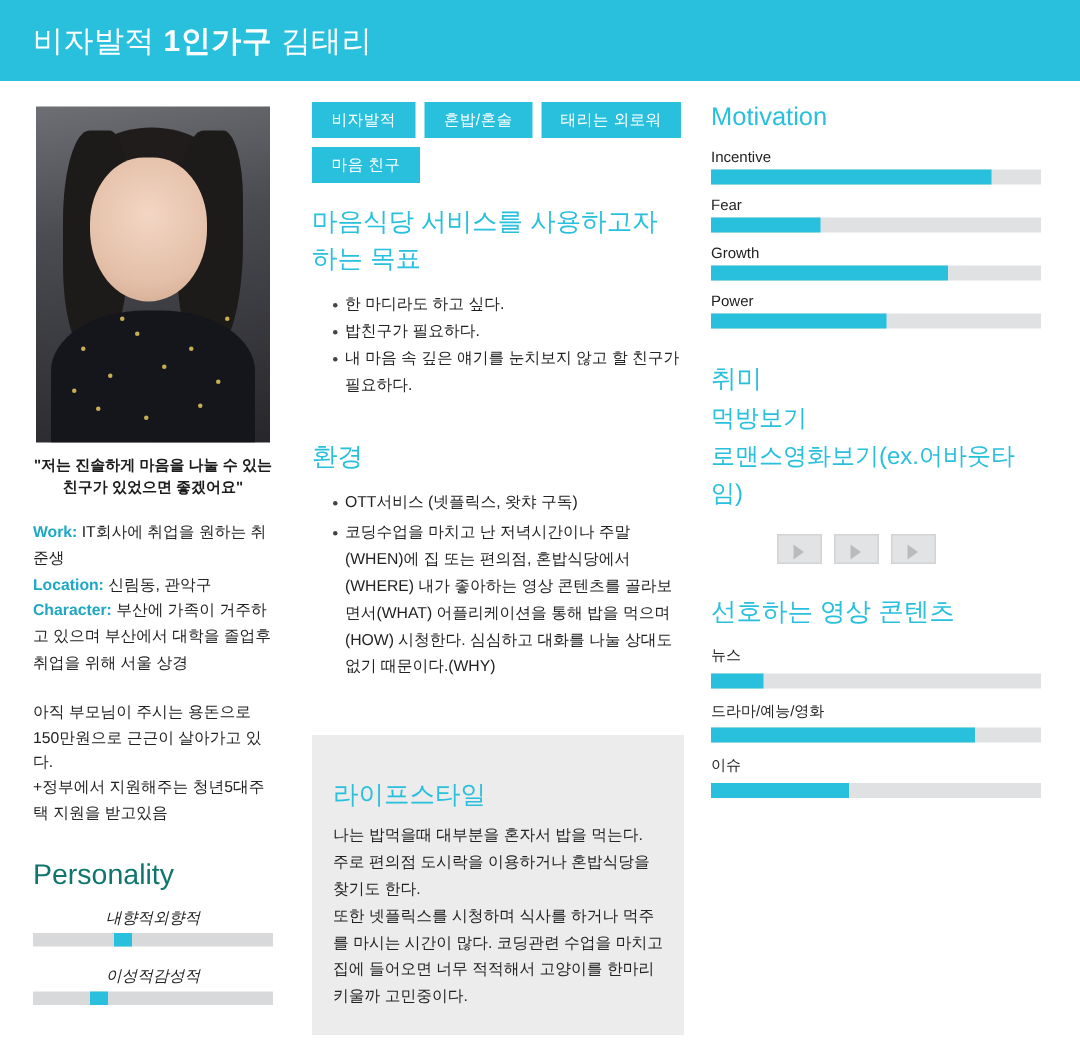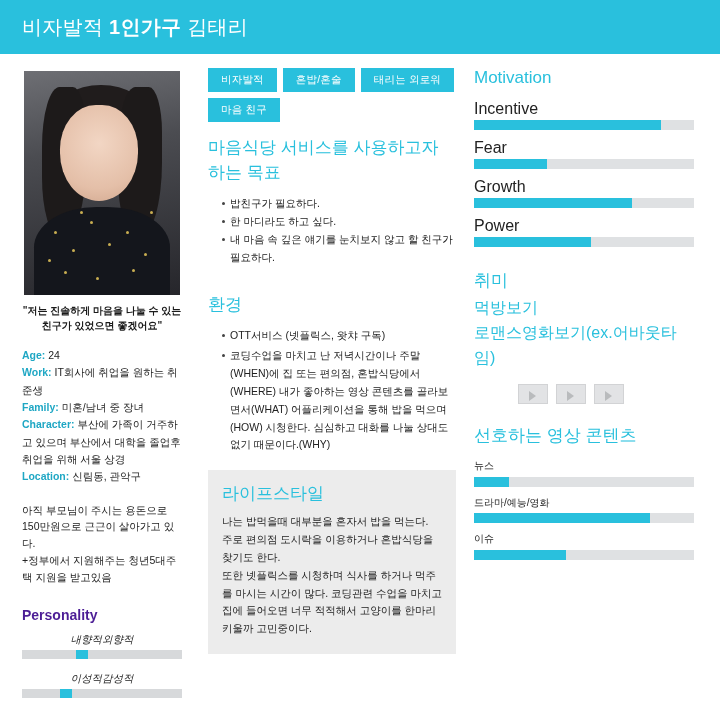--- a/index.html
+++ b/index.html
@@ -101,23 +101,22 @@
   }
   .facts .k { color: #1fa7c4; font-weight: 700; }
   .note {
     margin: 16px 6px 0 6px;
     font-size: 10.5px;
     line-height: 1.6;
     color: #222;
   }
   .personality-title {
     margin: 22px 0 10px 6px;
-    color: #4c1d95;
-    font-size: 14px;
-    font-weight: bold;
+    color: #0f766e;
+    font-size: 19px;
   }
   .scale-row { margin: 0 6px 13px 6px; }
   .scale-labels {
     display: flex; justify-content: center;
     font-size: 10.5px; color: #222; margin-bottom: 3px; font-style: italic;
   }
   .scale-track {
     position: relative;
     height: 9px;
     background: #d7d9db;
@@ -160,39 +159,39 @@
   }
   .sub-bullets li { margin-bottom: 2px; }
   .para {
     font-size: 10.5px;
     line-height: 1.7;
     color: #222;
     margin: 3px 0 0 0;
   }
   .panel {
     background: #ececec;
-    padding: 12px 14px 16px 14px;
-    margin-top: 16px;
+    padding: 28px 14px 16px 14px;
+    margin-top: 36px;
   }
   .panel h3 {
     color: #29c0dd;
     font-size: 17px;
     font-weight: 400;
     margin: 0 0 8px 0;
   }
 
   
   .right-h {
     color: #29c0dd;
     font-size: 17px;
     font-weight: 400;
     margin: 0 0 12px 0;
   }
   .bar-row { margin-bottom: 9px; }
-  .bar-label { font-size: 16px; color: #222; margin-bottom: 2px; }
+  .bar-label { font-size: 10px; color: #222; margin-bottom: 2px; }
   .bar-track { height: 10px; background: #dfe1e3; width: 100%; }
   .bar-fill { height: 10px; background: #29c0dd; }
   .hobbies {
     margin-top: 22px;
   }
   .hobby-list {
     font-size: 16px;
     color: #29c0dd;
     line-height: 1.55;
   }
@@ -248,25 +247,23 @@
           <i style="left:108px;top:198px"></i>
             <i style="left:56px;top:140px"></i>
           <i style="left:126px;top:140px"></i>
             <i style="left:24px;top:188px"></i>
         </div>
       </div>
 
       <div class="quote">"저는 진솔하게 마음을 나눌 수 있는 친구가 있었으면 좋겠어요"</div>
 
       <div class="facts">
-        <div><span class="k">Age:</span><span> 24</span></div>
         <div><span class="k">Work:</span><span> IT회사에 취업을 원하는 취준생</span></div>
-        <div><span class="k">Family:</span><span> 미혼/남녀 중 장녀</span></div>
+        <div><span class="k">Location:</span><span> 신림동, 관악구</span></div>
         <div><span class="k">Character:</span><span> 부산에 가족이 거주하고 있으며 부산에서 대학을 졸업후 취업을 위해 서울 상경</span></div>
-        <div><span class="k">Location:</span><span> 신림동, 관악구</span></div>
       </div>
 
       <div class="note" style="white-space:pre-line">아직 부모님이 주시는 용돈으로 150만원으로 근근이 살아가고 있다.
 +정부에서 지원해주는 청년5대주택 지원을 받고있음</div>
 
       <div class="personality-title">Personality</div>
 
       <div class="scale-row">
         <div class="scale-labels">
           <span>내향적</span>
@@ -292,22 +289,22 @@
     <div class="col-mid">
       <div class="tags">
         <span class="tag">비자발적</span>
         <span class="tag">혼밥/혼술</span>
         <span class="tag">태리는 외로워</span>
         <span class="tag">마음 친구</span>
       </div>
 
       <div class="mid-h">마음식당 서비스를 사용하고자 하는 목표</div>
       <ul class="bullets">
+        <li>한 마디라도 하고 싶다.</li>
         <li>밥친구가 필요하다.</li>
-        <li>한 마디라도 하고 싶다.</li>
         <li>내 마음 속 깊은 얘기를 눈치보지 않고 할 친구가 필요하다.</li>
       </ul>
 
       <div class="mid-h" style="margin-top:26px">환경</div>
       <ul class="bullets sub-bullets">
         <li>OTT서비스 (넷플릭스, 왓챠 구독)</li>
         <li>코딩수업을 마치고 난 저녁시간이나 주말(WHEN)에 집 또는 편의점, 혼밥식당에서 (WHERE) 내가 좋아하는 영상 콘텐츠를 골라보면서(WHAT) 어플리케이션을 통해 밥을 먹으며(HOW) 시청한다. 심심하고 대화를 나눌 상대도 없기 때문이다.(WHY)</li>
       </ul>
 
       <div class="panel">

